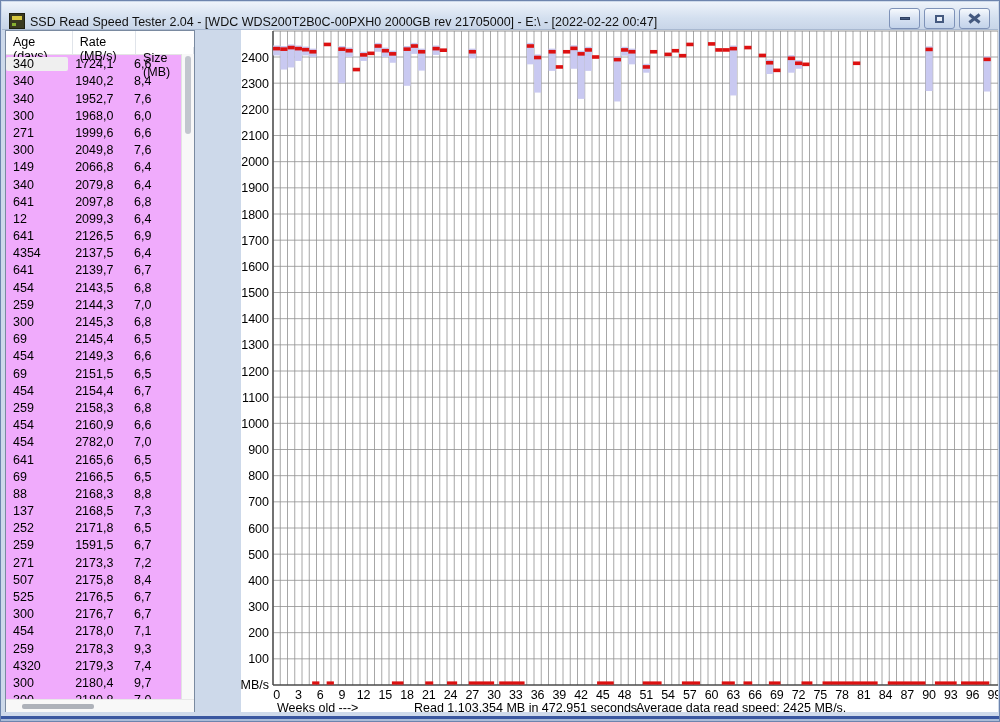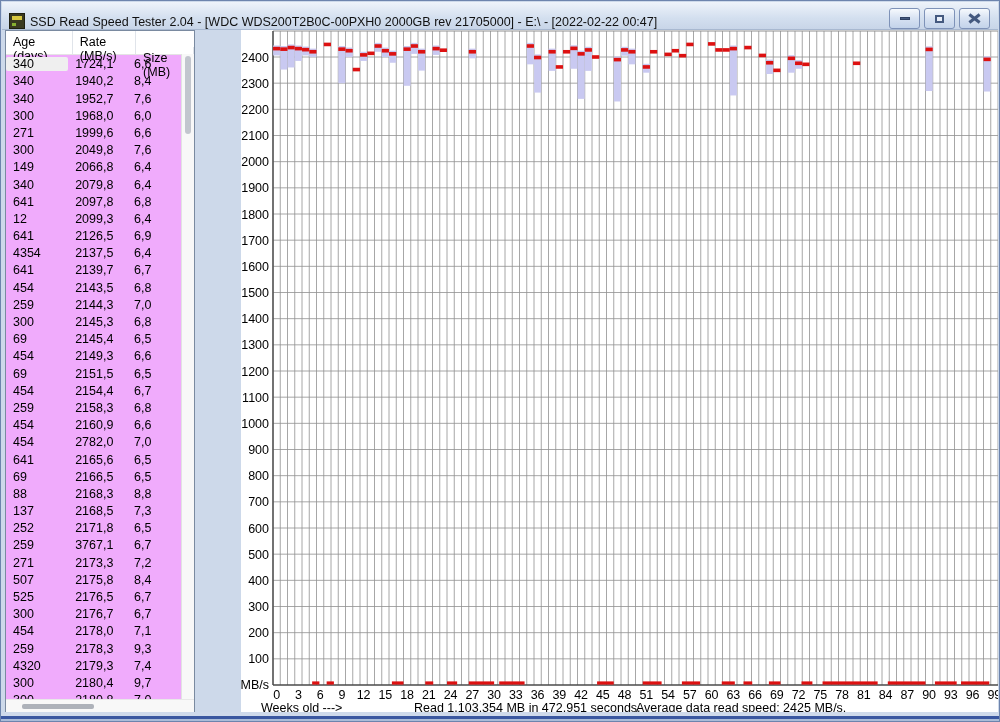--- a/index.html
+++ b/index.html
@@ -38,21 +38,21 @@
   .hot{background:#efefef;border-radius:2px;}
   #v-scroll{position:absolute;top:23px;right:0;width:13px;bottom:14px;background:#f8f8f8;border-left:1px solid #e2e2e2;box-sizing:border-box;}
   #v-thumb{position:absolute;top:2px;left:3px;width:6px;height:78px;background:#c2c6ce;border-radius:3px;}
   #h-scroll{position:absolute;left:0;right:0;bottom:0;height:14px;background:#f8f8f8;border-top:1px solid #e8e8e8;box-sizing:border-box;}
   #h-thumb{position:absolute;left:16px;top:4px;width:72px;height:5px;background:#aeb2ba;border-radius:2px;}
 
   
   #chart-panel{position:absolute;left:240px;top:29px;width:757px;height:684px;background:#fff;}
   #chart-svg{position:absolute;left:0;top:0;}
   .status-text{position:absolute;font-size:12.5px;color:#000;white-space:nowrap;}
-  #weeks-old-label{left:20px;top:671px;}
+  #weeks-old-label{left:36px;top:671px;}
   #read-stats{left:173px;top:671px;}
   #avg-stats{left:395px;top:671px;}
 
   
   #bottom-frame{position:absolute;left:0;right:0;bottom:0;height:9px;background:#cfdaeb;}
   #bottom-accent{position:absolute;left:0;right:0;bottom:2px;height:3px;background:#3a57a0;}
   #bottom-edge{position:absolute;left:0;right:0;bottom:0;height:2px;background:#aabcd8;}
 </style>
 </head>
 <body>
@@ -220,21 +220,21 @@
           <div class="tcell c1">2168,5</div>
           <div class="tcell c2">7,3</div>
         </div>
         <div class="trow">
           <div class="tcell c0">252</div>
           <div class="tcell c1">2171,8</div>
           <div class="tcell c2">6,5</div>
         </div>
         <div class="trow">
           <div class="tcell c0">259</div>
-          <div class="tcell c1">3767,1</div>
+          <div class="tcell c1">1591,5</div>
           <div class="tcell c2">6,7</div>
         </div>
         <div class="trow">
           <div class="tcell c0">271</div>
           <div class="tcell c1">2173,3</div>
           <div class="tcell c2">7,2</div>
         </div>
         <div class="trow">
           <div class="tcell c0">507</div>
           <div class="tcell c1">2175,8</div>

